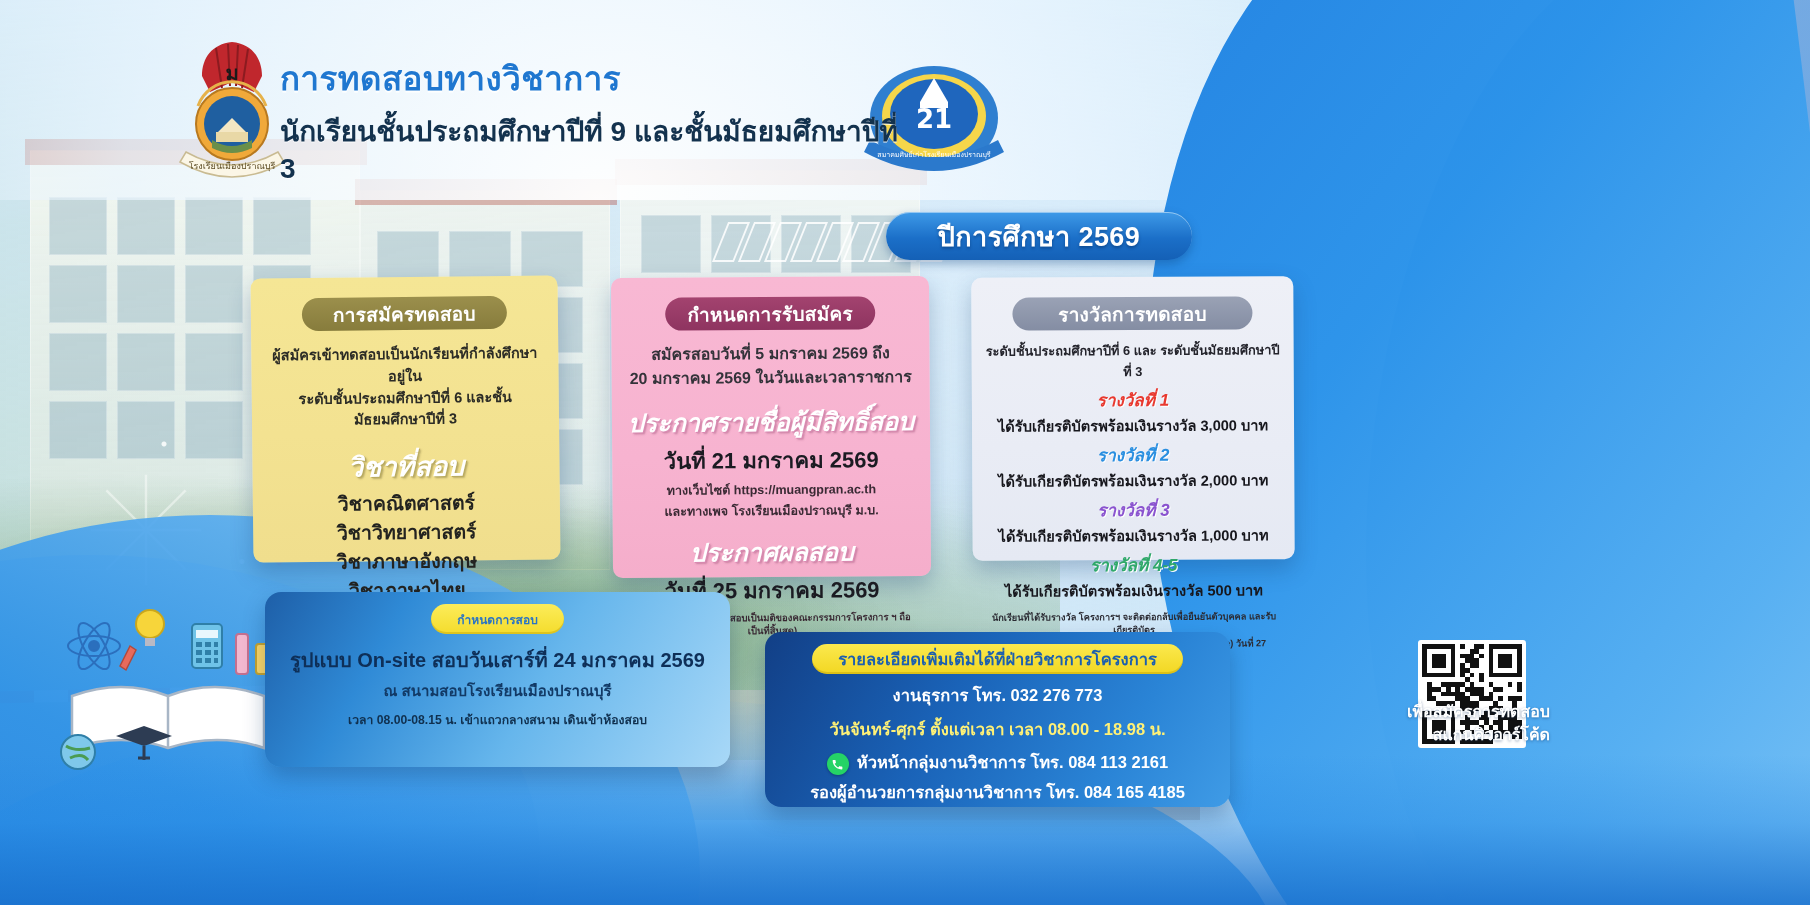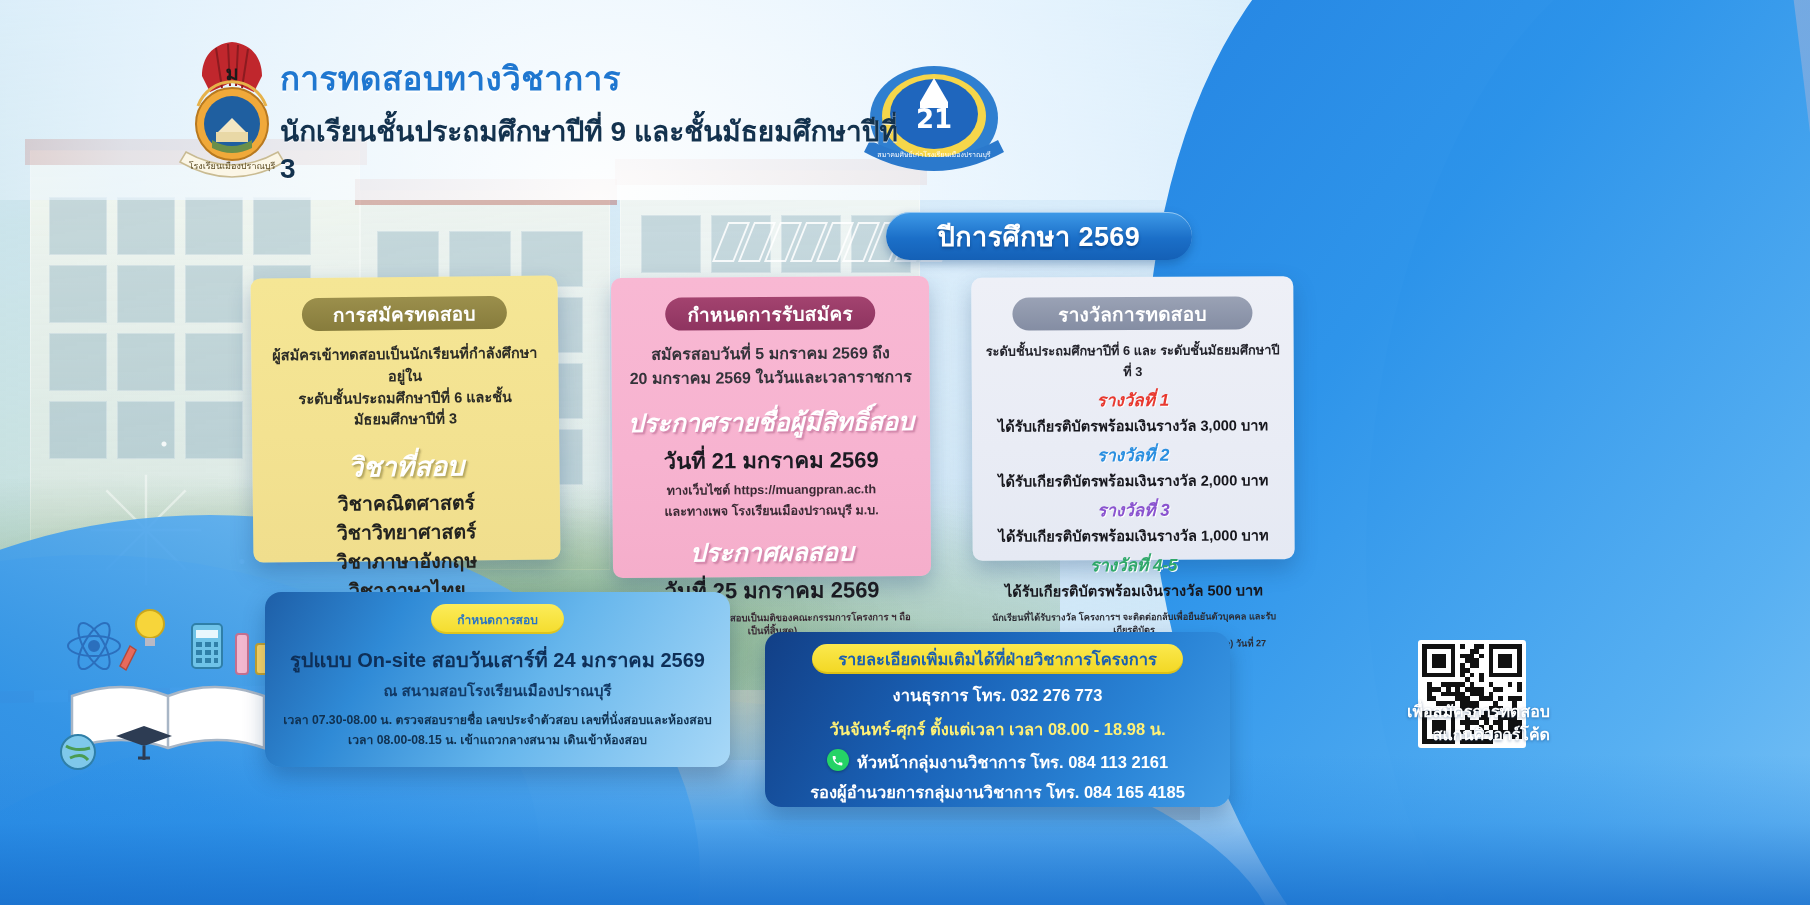--- a/index.html
+++ b/index.html
@@ -229,21 +229,21 @@
 
   .panel-contact {
     left:765px; top:592px; width:465px; height:175px;
     background: linear-gradient(120deg,#123f86 0%, #1a63b8 40%, #2a84d6 75%, #3f9be6 100%);
     margin-top: 40px;
   }
   .panel-contact .panel-head { background: linear-gradient(180deg,#fbe94e,#f2d722); }
   .panel-contact .panel-head span { color:#1b5fb0; font-size:16.5px; }
   .c-line { text-align:center; font-size:16.5px; font-weight:bold; color:#ffffff; margin-top:8px; }
   .c-line.y { color:#fff176; }
-  .c-row { display:flex; align-items:flex-start; justify-content:center; gap:8px; margin-top:7px; }
+  .c-row { display:flex; align-items:flex-end; justify-content:center; gap:8px; margin-top:7px; }
   .wa-icon {
     width:22px; height:22px; border-radius:50%;
     background:#25d366; display:flex; align-items:center; justify-content:center;
     box-shadow:0 1px 3px rgba(0,0,0,.3);
   }
   .wa-icon svg { width:13px; height:13px; fill:#fff; }
 
   
   .doodle { position:absolute; left:42px; top:600px; width:260px; height:180px; }
 
@@ -484,21 +484,20 @@
     <path d="M102 146 l0 14 M96 158 h12" stroke="#2d3c53" stroke-width="3" fill="none"></path>
   </svg>
 
   <div class="panel panel-exam">
     <div class="panel-head">
       <span>กำหนดการสอบ</span>
     </div>
     <div class="e-main">รูปแบบ On-site สอบวันเสาร์ที่ 24 มกราคม 2569</div>
     <div class="e-sub">ณ สนามสอบโรงเรียนเมืองปราณบุรี</div>
     <div class="e-list">
-      <div>เวลา 07.30-08.00 น. ตรวจสอบรายชื่อ เลขประจำตัวสอบ เลขที่นั่งสอบและห้องสอบ</div>
       <div>เวลา 08.00-08.15 น. เข้าแถวกลางสนาม เดินเข้าห้องสอบ</div>
 
     </div>
   </div>
 
   <div class="panel panel-contact">
     <div class="panel-head">
       <span>รายละเอียดเพิ่มเติมได้ที่ฝ่ายวิชาการโครงการ</span>
     </div>
     <div class="c-line">งานธุรการ โทร. 032 276 773</div>

